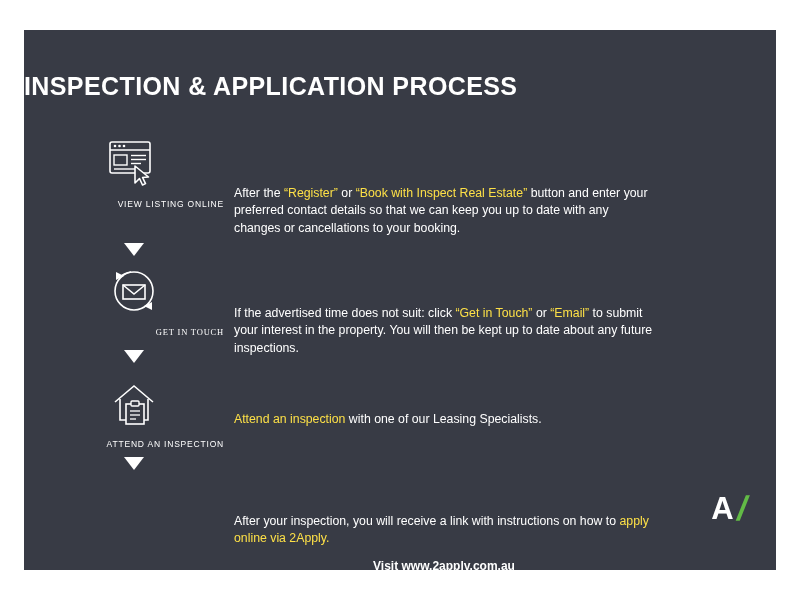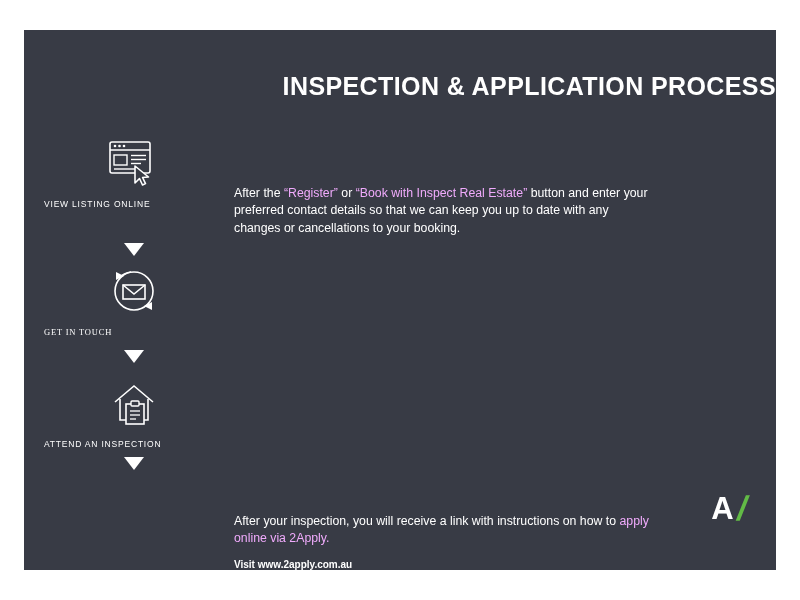--- a/index.html
+++ b/index.html
@@ -21,40 +21,40 @@
     height: 540px;
     background: #383b45;
     color: #ffffff;
     box-sizing: border-box;
   }
   .title {
     position: absolute;
     top: 42px;
     left: 0;
     width: 100%;
-    text-align: right;
+    text-align: left;
     font-size: 25px;
     font-weight: bold;
     letter-spacing: 0.4px;
     color: #ffffff;
   }
   .steps {
     position: absolute;
     top: 105px;
     left: 0;
     width: 100%;
   }
   .step {
     position: absolute;
   }
   .icon-col {
     position: absolute;
     width: 180px;
     left: 20px;
-    text-align: left;
+    text-align: right;
   }
   .icon-box {
     height: 56px;
     display: flex;
     align-items: center;
     justify-content: center;
   }
   .icon-label {
     margin-top: 8px;
     font-size: 8.5px;
@@ -73,26 +73,27 @@
   }
   .arrow svg { display: inline-block; }
   .text-col {
     position: absolute;
     left: 210px;
     width: 420px;
     font-size: 12.3px;
     line-height: 1.42;
     color: #ffffff;
   }
-  .green { color: #f0abfc; }
+  .green { color: #fde047; }
   .small-note {
-    font-size: 10px;
+    font-size: 12px;
     margin-top: 10px;
     color: #ffffff;
     font-weight: bold;
+    text-align: center;
   }
   .logo {
     position: absolute;
     right: 26px;
     bottom: 42px;
     display: flex;
     align-items: center;
     font-size: 31px;
     font-weight: bold;
     letter-spacing: 1px;
@@ -152,20 +153,23 @@
             <circle cx="27" cy="25" r="19" fill="none" stroke="#ffffff" stroke-width="1.6"></circle>
             <path d="M12 12 a19 19 0 0 1 12 -6" fill="none" stroke="#ffffff" stroke-width="1.6"></path>
             <polygon points="9,6 17,10 9,14" fill="#ffffff"></polygon>
             <polygon points="45,44 37,40 45,36" fill="#ffffff"></polygon>
             <rect x="16" y="19" width="22" height="14" fill="none" stroke="#ffffff" stroke-width="1.6"></rect>
             <polyline points="16,19 27,28 38,19" fill="none" stroke="#ffffff" stroke-width="1.6"></polyline>
           </svg>
         </div>
         <div class="icon-label">GET IN TOUCH</div>
       </div>
+      <div class="text-col" style="top:42px;">
+        <span>If the advertised time does not suit: click </span><span class="green">“Get in Touch”</span><span> or </span><span class="green">“Email”</span><span> to submit your interest in the property. You will then be kept up to date about any future inspections.</span>
+      </div>
     </div>
 
     <div class="arrow" style="top:215px;">
       <svg width="20" height="13" viewBox="0 0 20 13">
           <polygon points="0,0 20,0 10,13" fill="#ffffff"></polygon>
         </svg>
     </div>
 
     <div class="step" style="top:240px; left:0; width:100%; height:85px;">
       <div class="icon-col" style="top:0;">
@@ -175,20 +179,23 @@
             <polyline points="13,21 13,42 41,42 41,21" fill="none" stroke="#ffffff" stroke-width="1.6"></polyline>
             <rect x="19" y="26" width="18" height="20" fill="#383b45" stroke="#ffffff" stroke-width="1.6"></rect>
             <rect x="24" y="23" width="8" height="5" rx="1" fill="#383b45" stroke="#ffffff" stroke-width="1.4"></rect>
             <line x1="23" y1="33" x2="33" y2="33" stroke="#ffffff" stroke-width="1.3"></line>
             <line x1="23" y1="37" x2="33" y2="37" stroke="#ffffff" stroke-width="1.3"></line>
             <line x1="23" y1="41" x2="29" y2="41" stroke="#ffffff" stroke-width="1.3"></line>
           </svg>
         </div>
         <div class="icon-label">ATTEND AN INSPECTION</div>
       </div>
+      <div class="text-col" style="top:36px;">
+        <span class="green">Attend an inspection</span><span> with one of our Leasing Specialists.</span>
+      </div>
     </div>
 
     <div class="arrow" style="top:322px;">
       <svg width="20" height="13" viewBox="0 0 20 13">
           <polygon points="0,0 20,0 10,13" fill="#ffffff"></polygon>
         </svg>
     </div>
 
     <div class="step" style="top:345px; left:0; width:100%; height:90px;">
       <div class="text-col" style="top:10px;margin-top:23px;">

